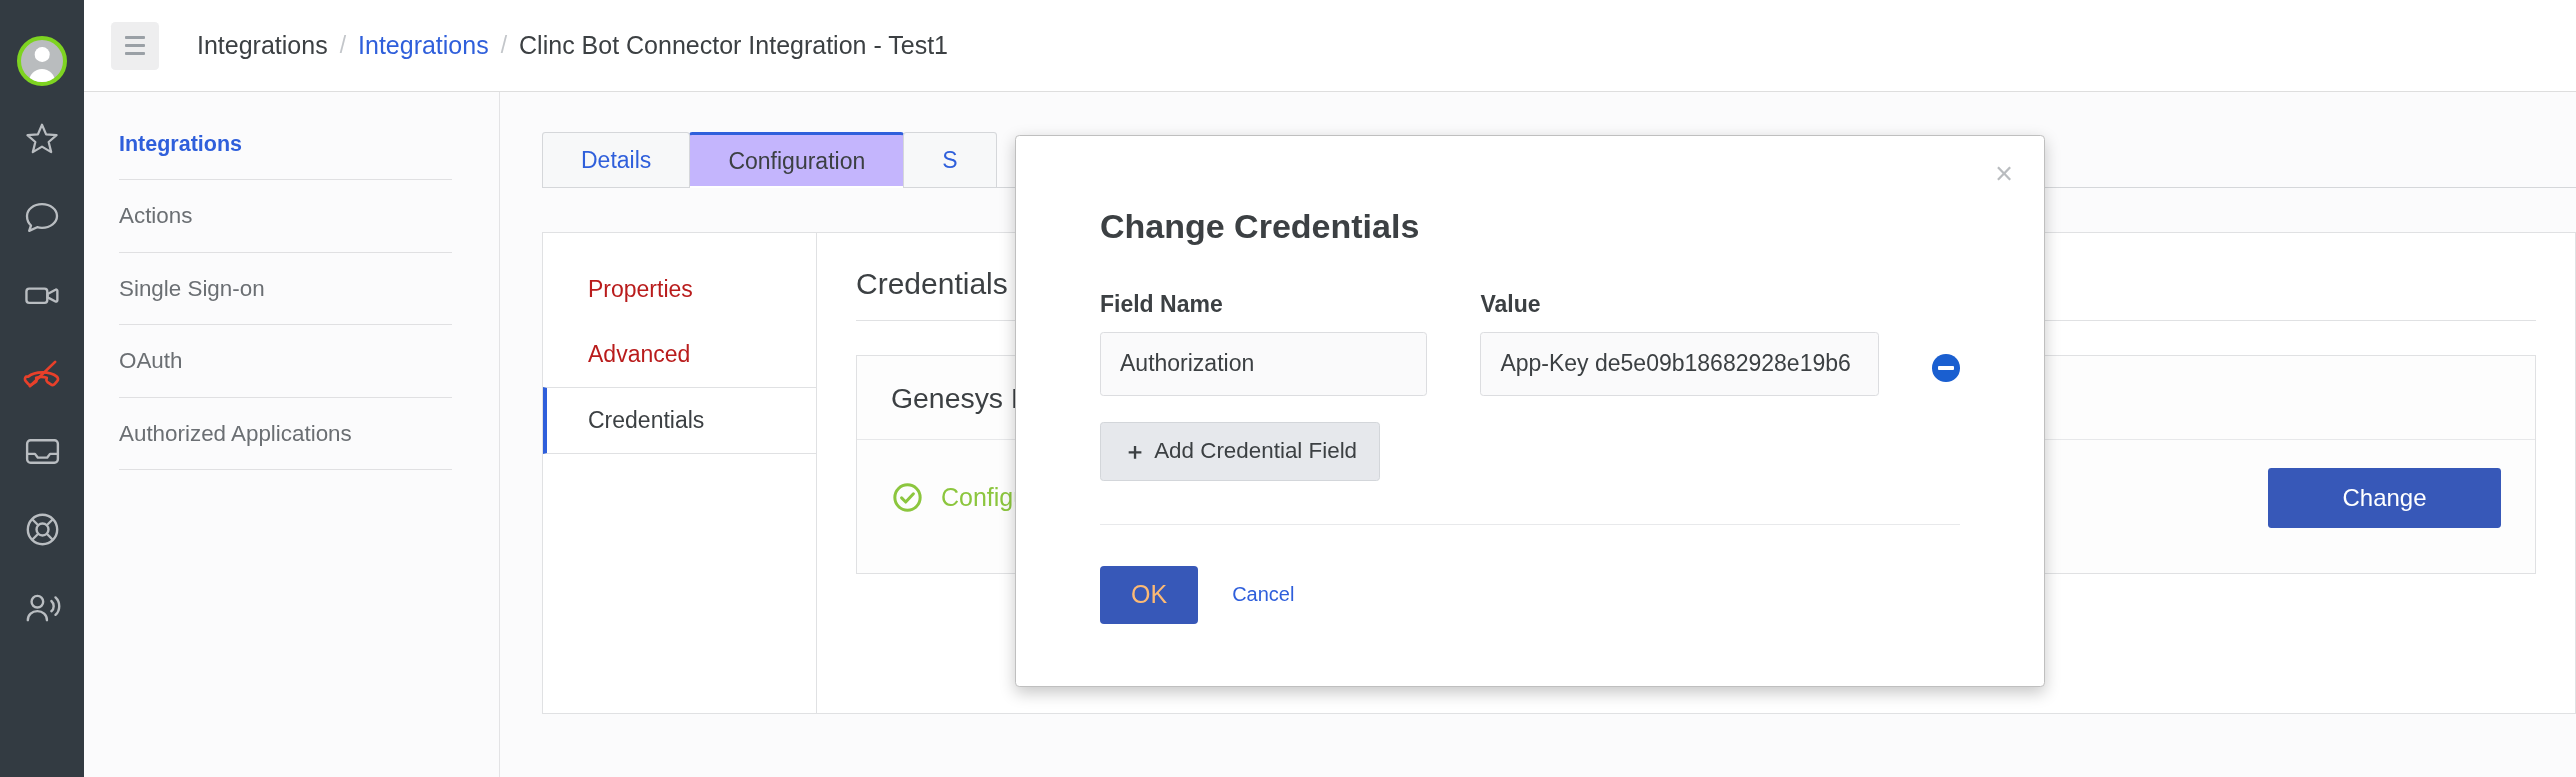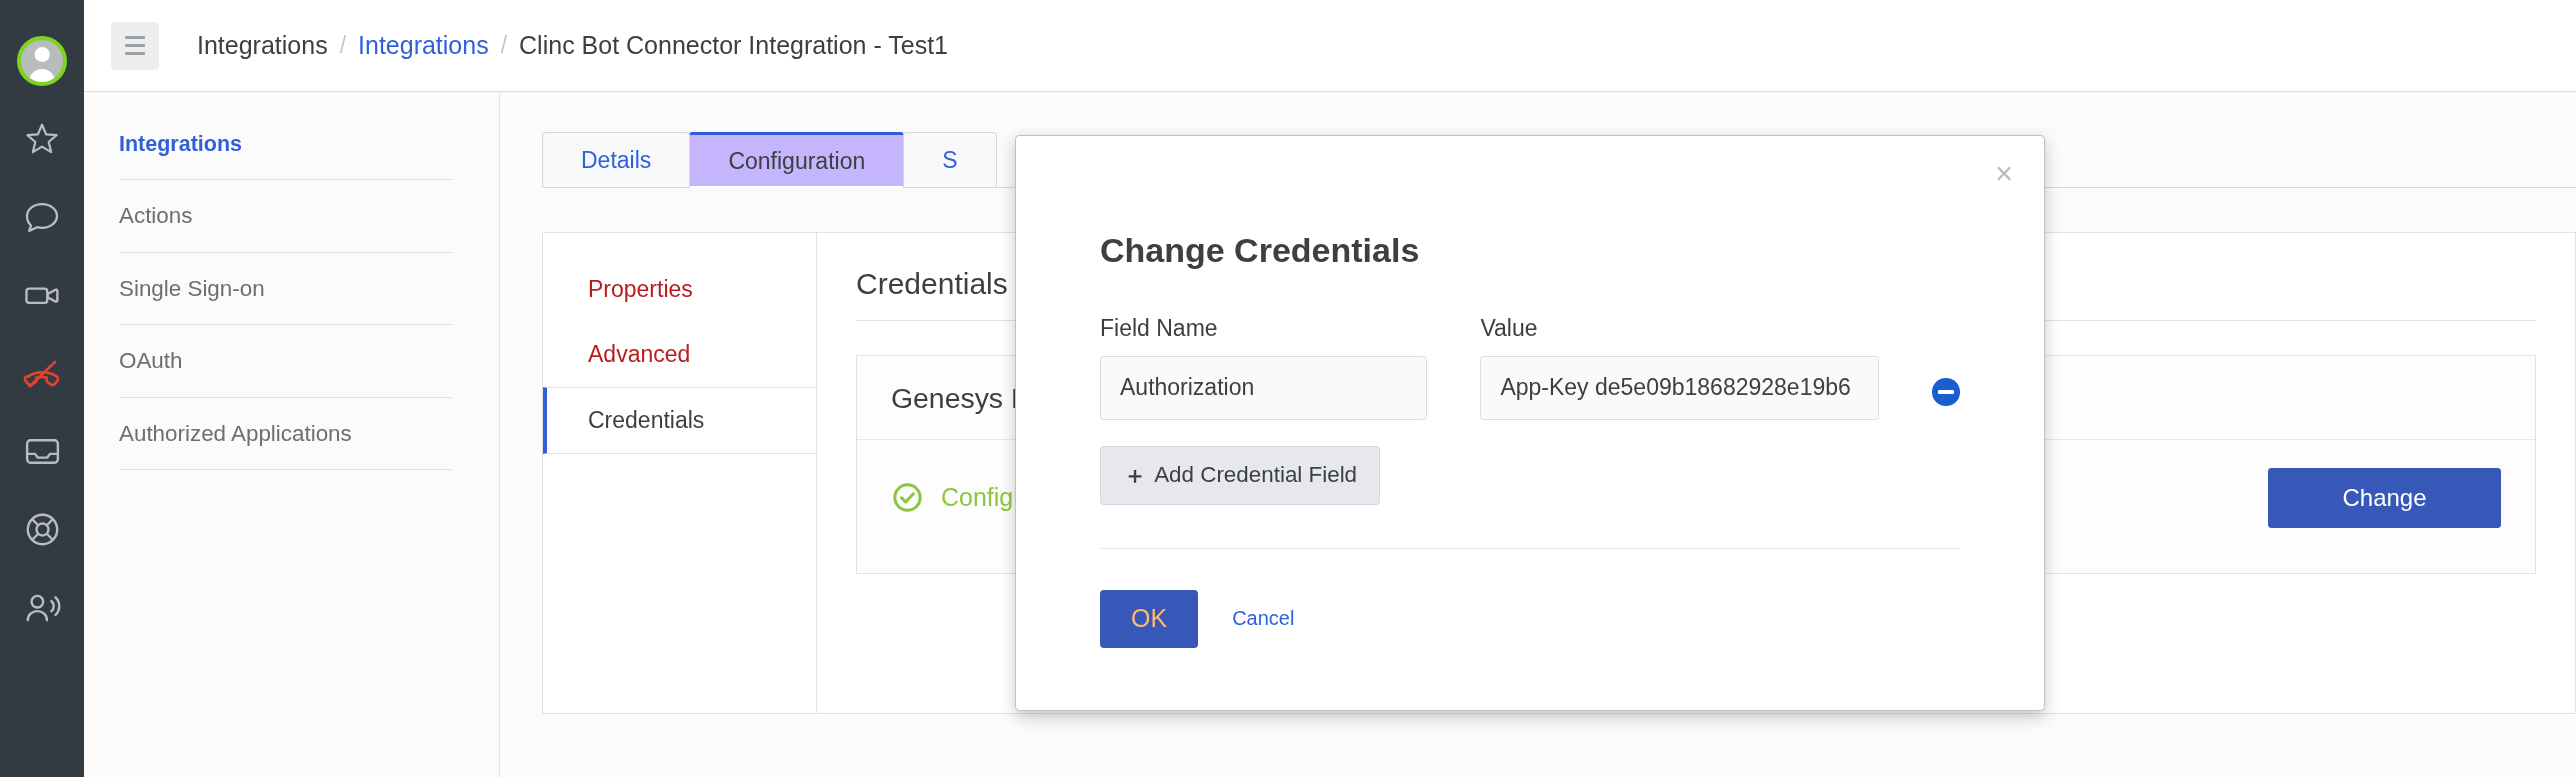--- a/index.html
+++ b/index.html
@@ -285,33 +285,32 @@
     line-height: 1;
     color: #b9bcbf;
     cursor: pointer;
     font-family: "Liberation Sans", sans-serif;
   }
   .modal-title {
     font-size: 34px;
     font-weight: bold;
     color: #3c4043;
     padding: 71px 0 0 84px;
-    margin-top: 24px;
   }
   .modal-body {
     padding: 45px 84px 0 84px;
   }
   .form-row {
     display: flex;
     align-items: flex-end;
     gap: 53px;
   }
   .form-col-label {
     font-size: 23px;
-    font-weight: normal;
+    font-weight: bold;
     color: #3c4043;
     margin-bottom: 13.8px;
   }
   .field-name-col { width: 329px; }
   .value-col { width: 401px; }
   .text-input {
     width: 100%;
     height: 64px;
     background: #fafafb;
     border: 0.9px solid #dcdde0;

